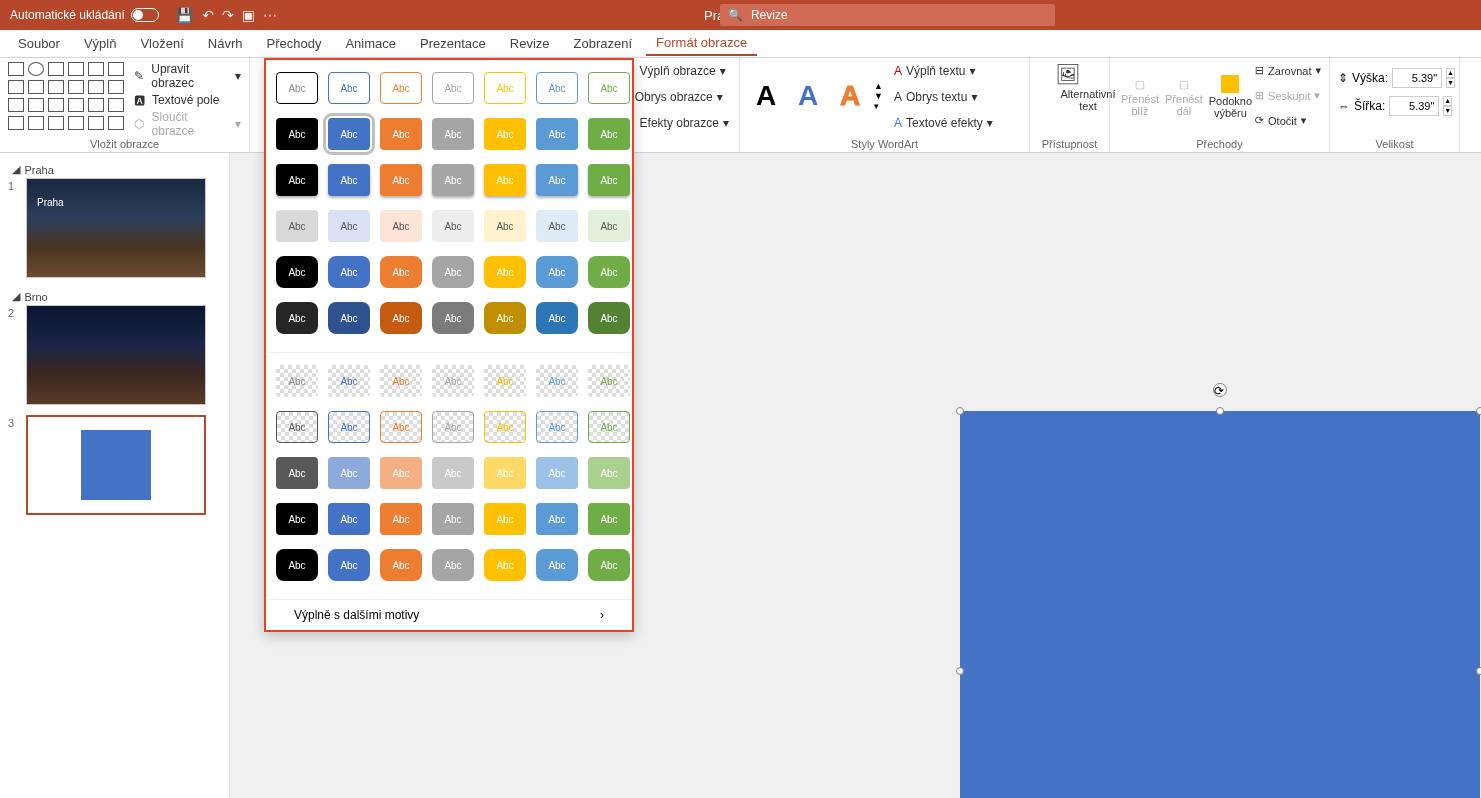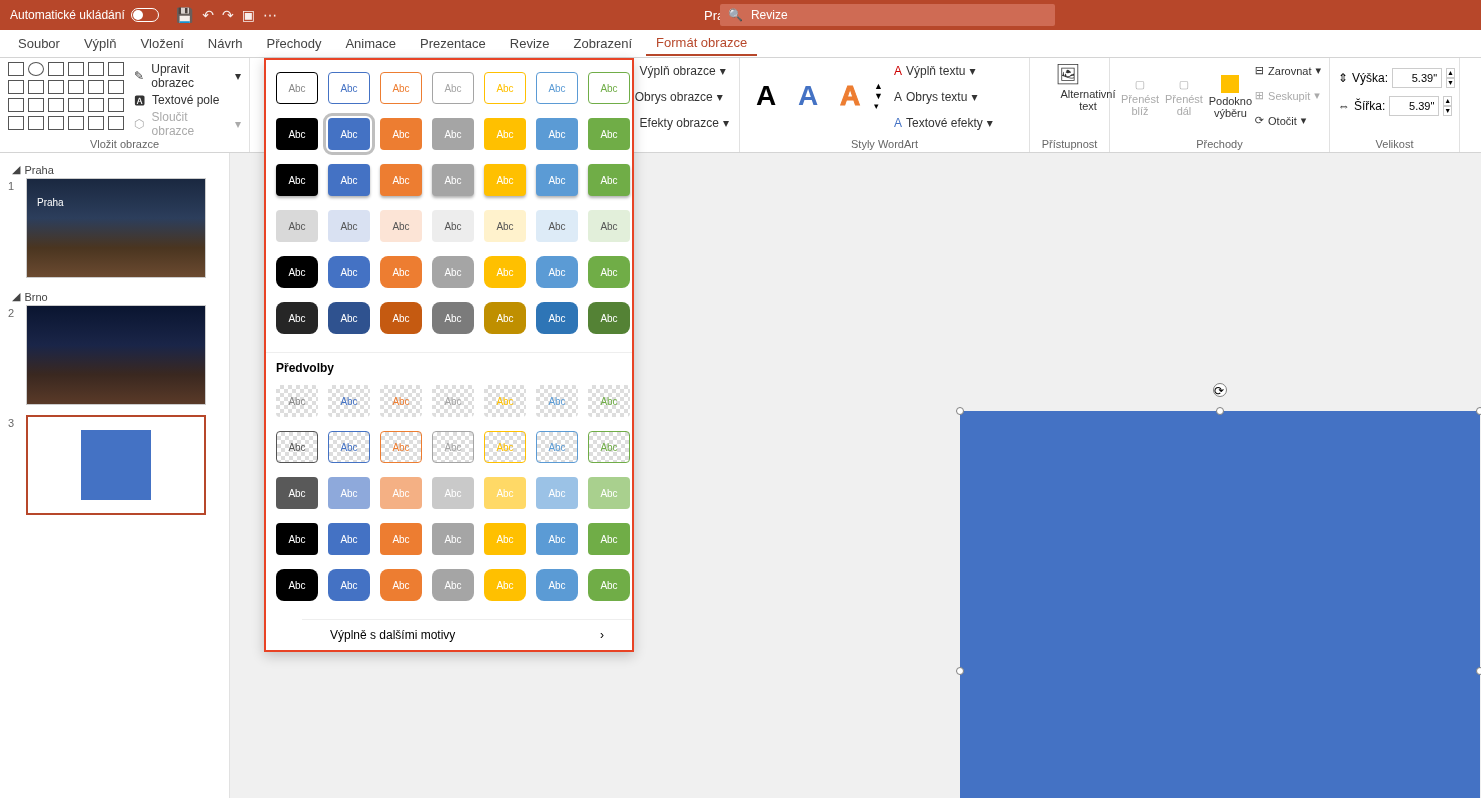--- a/index.html
+++ b/index.html
@@ -35,21 +35,21 @@
 .icon-sm { width: 14px; height: 14px; display: inline-block; }
 
 
 .styles-panel { position: absolute; left: 264px; top: 58px; width: 370px; background: #fff; border: 2px solid #e84325; box-shadow: 0 4px 12px rgba(0,0,0,0.2); z-index: 100; }
 .panel-header { display: flex; justify-content: flex-end; padding: 6px 10px; font-size: 11px; border-bottom: 1px solid #eee; }
 .panel-section { padding: 8px 0; }
 .section-title { font-weight: 600; font-size: 12px; padding: 0 10px 6px; }
 .style-grid { display: grid; grid-template-columns: repeat(7, 42px); gap: 10px; padding: 4px 10px 10px; justify-content: start; }
 .style-swatch { width: 42px; height: 32px; border-radius: 4px; display: flex; align-items: center; justify-content: center; font-size: 10px; cursor: pointer; }
 .style-swatch.selected { outline: 3px solid #bfbfbf; outline-offset: 2px; }
-.panel-footer { border-top: 1px solid #eee; padding: 8px 28px; font-size: 12px; display: flex; justify-content: space-between; align-items: center; margin-left: 36px; }
+.panel-footer { border-top: 1px solid #eee; padding: 8px 28px; font-size: 12px; display: flex; justify-content: space-between; align-items: center; }
 
 
 .fill-group { display: flex; flex-direction: column; gap: 12px; font-size: 12px; color: #333; padding-top: 2px; }
 .fill-group div { display: flex; align-items: center; gap: 4px; }
 
 
 .wordart-row { display: flex; align-items: center; gap: 6px; }
 .wa { width: 36px; height: 42px; display: flex; align-items: center; justify-content: center; font-size: 28px; font-weight: 600; }
 .wa1 { color: #000; }
 .wa2 { color: #4472c4; }
@@ -337,21 +337,20 @@
           <div class="style-swatch" style="background: rgb(47, 82, 143); border-radius: 8px; color: rgb(255, 255, 255);">Abc</div>
           <div class="style-swatch" style="background: rgb(197, 90, 17); border-radius: 8px; color: rgb(255, 255, 255);">Abc</div>
           <div class="style-swatch" style="background: rgb(123, 123, 123); border-radius: 8px; color: rgb(255, 255, 255);">Abc</div>
           <div class="style-swatch" style="background: rgb(191, 143, 0); border-radius: 8px; color: rgb(255, 255, 255);">Abc</div>
           <div class="style-swatch" style="background: rgb(46, 117, 182); border-radius: 8px; color: rgb(255, 255, 255);">Abc</div>
           <div class="style-swatch" style="background: rgb(84, 130, 53); border-radius: 8px; color: rgb(255, 255, 255);">Abc</div>
         </div>
       </div>
   </div>
   <div class="panel-section" style="border-top:1px solid #eee;">
-    <div class="section-title">Předvolby</div>
     <div id="preset-grid">
         <div class="style-grid">
           <div class="style-swatch checker" style="color: rgb(136, 136, 136);">Abc</div>
           <div class="style-swatch checker" style="color: rgb(68, 114, 196);">Abc</div>
           <div class="style-swatch checker" style="color: rgb(237, 125, 49);">Abc</div>
           <div class="style-swatch checker" style="color: rgb(165, 165, 165);">Abc</div>
           <div class="style-swatch checker" style="color: rgb(255, 192, 0);">Abc</div>
           <div class="style-swatch checker" style="color: rgb(91, 155, 213);">Abc</div>
           <div class="style-swatch checker" style="color: rgb(112, 173, 71);">Abc</div>
         </div>

